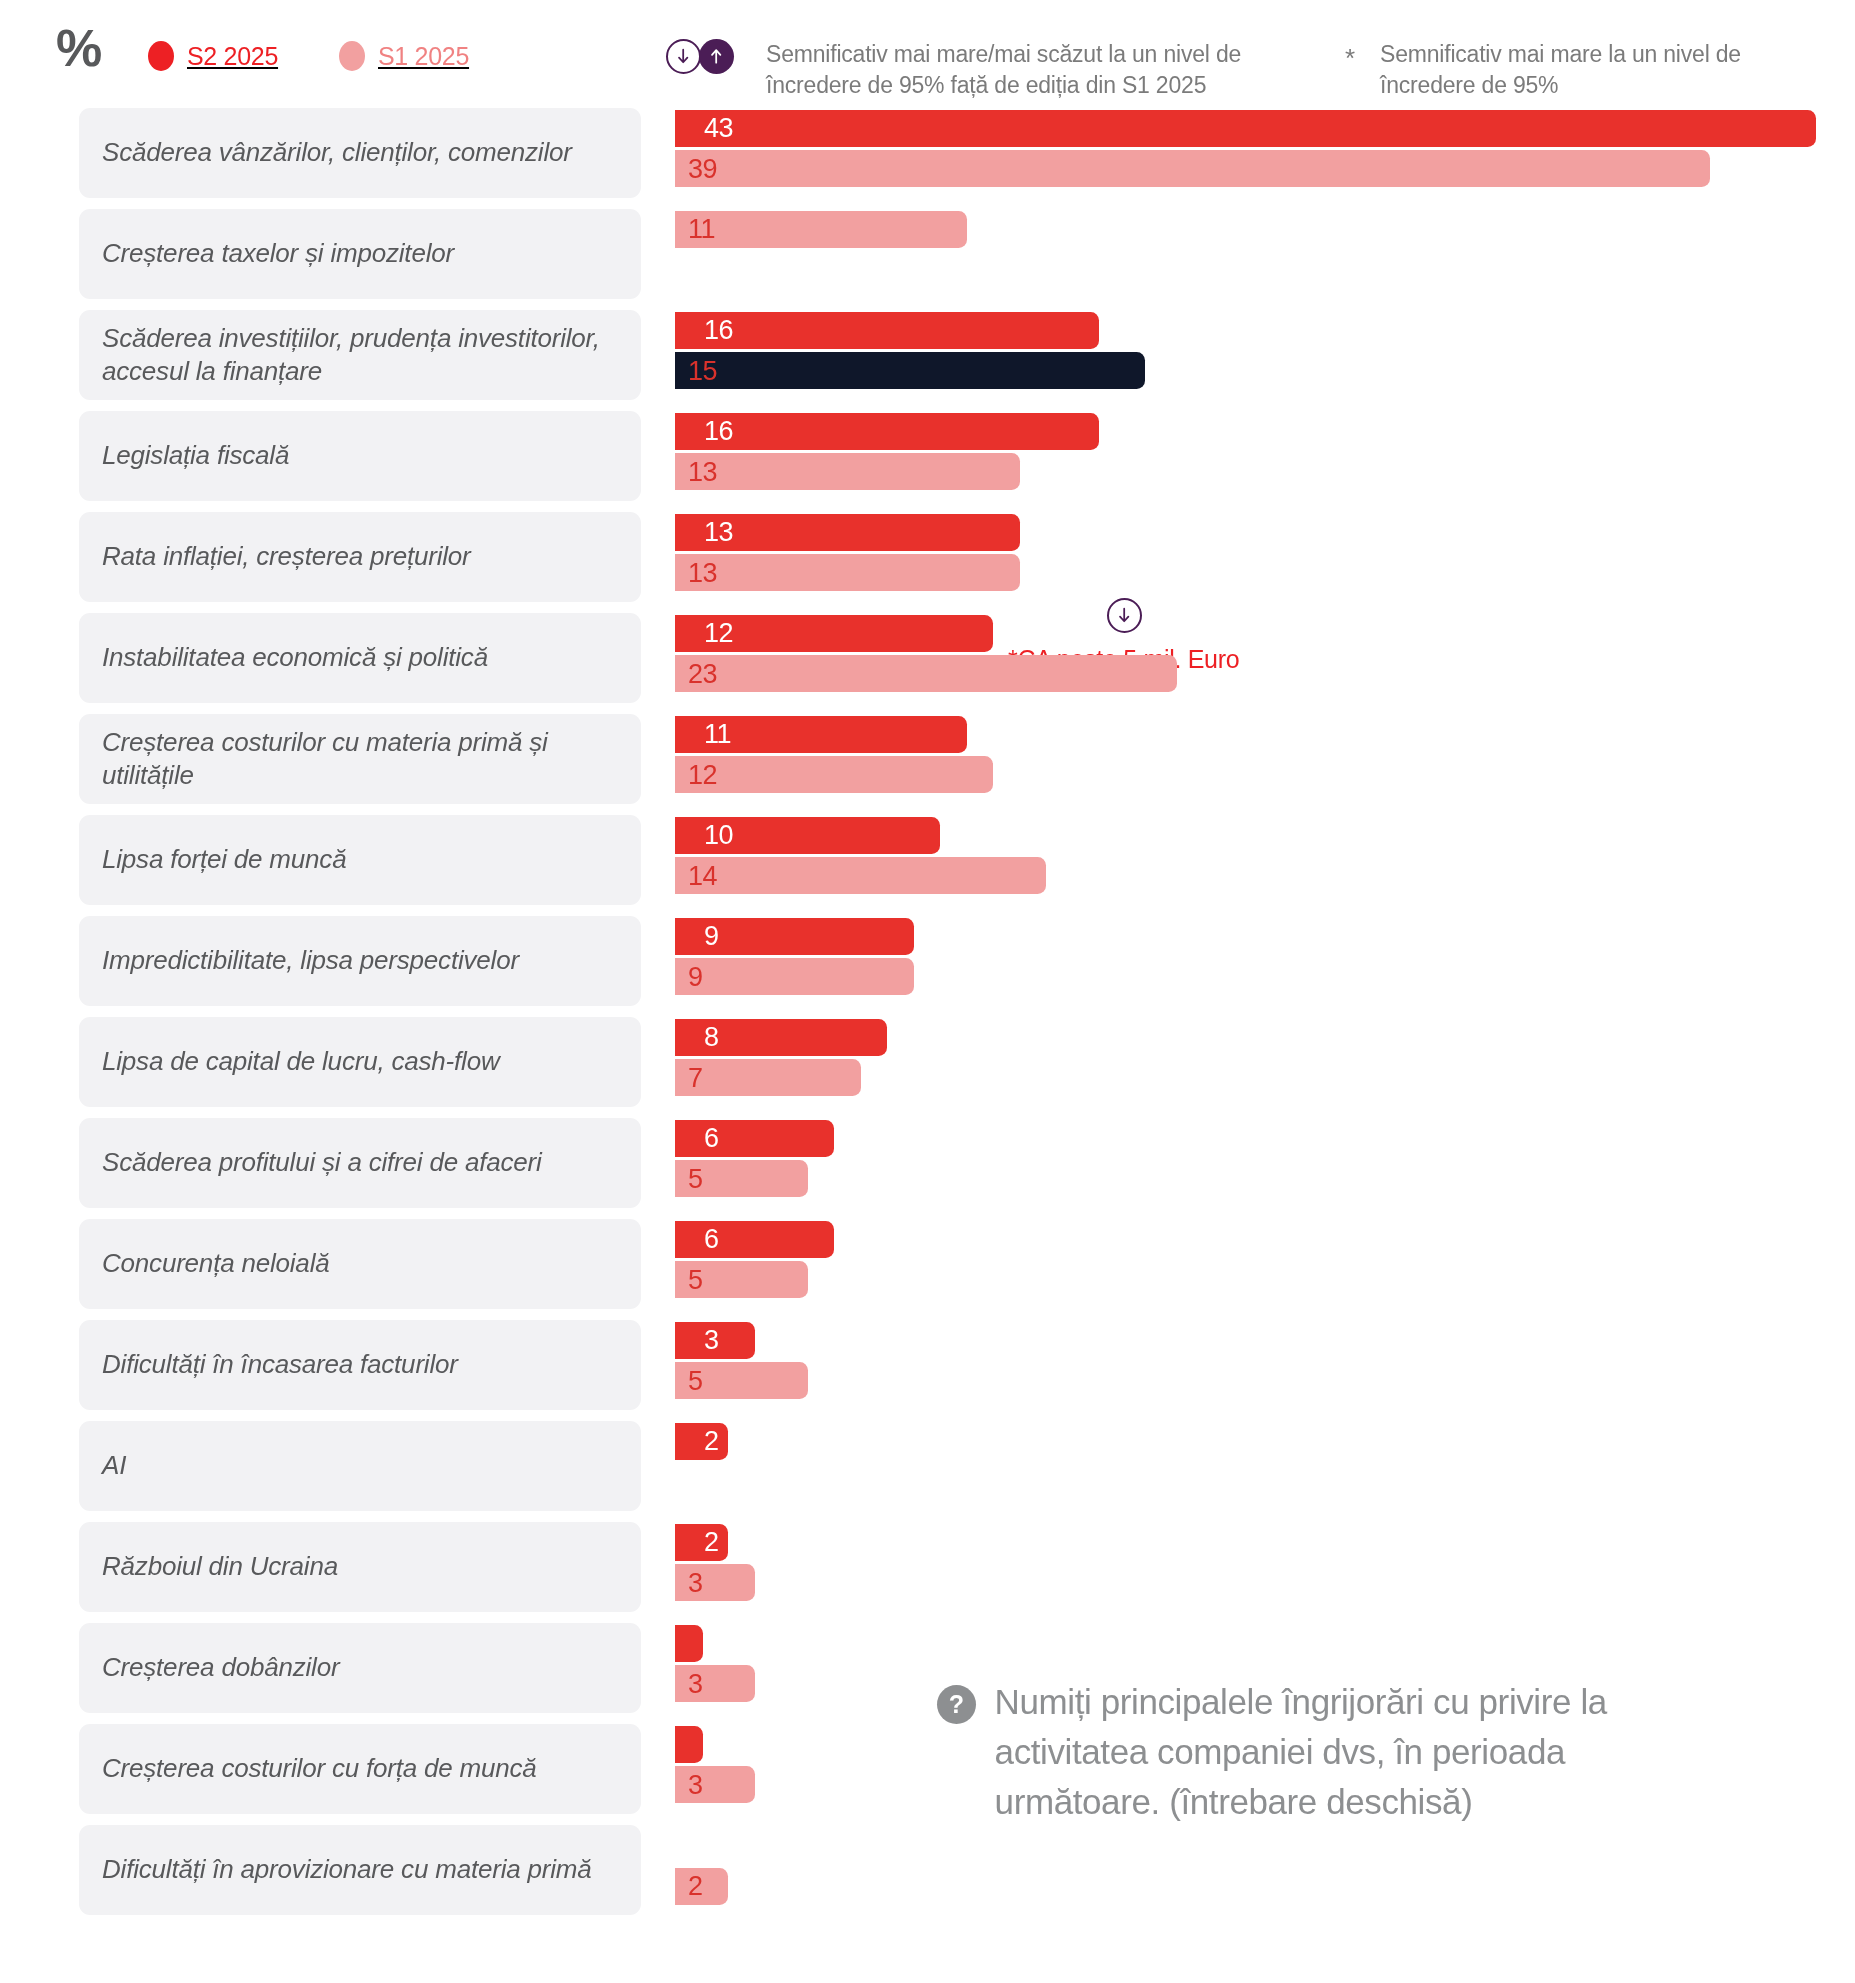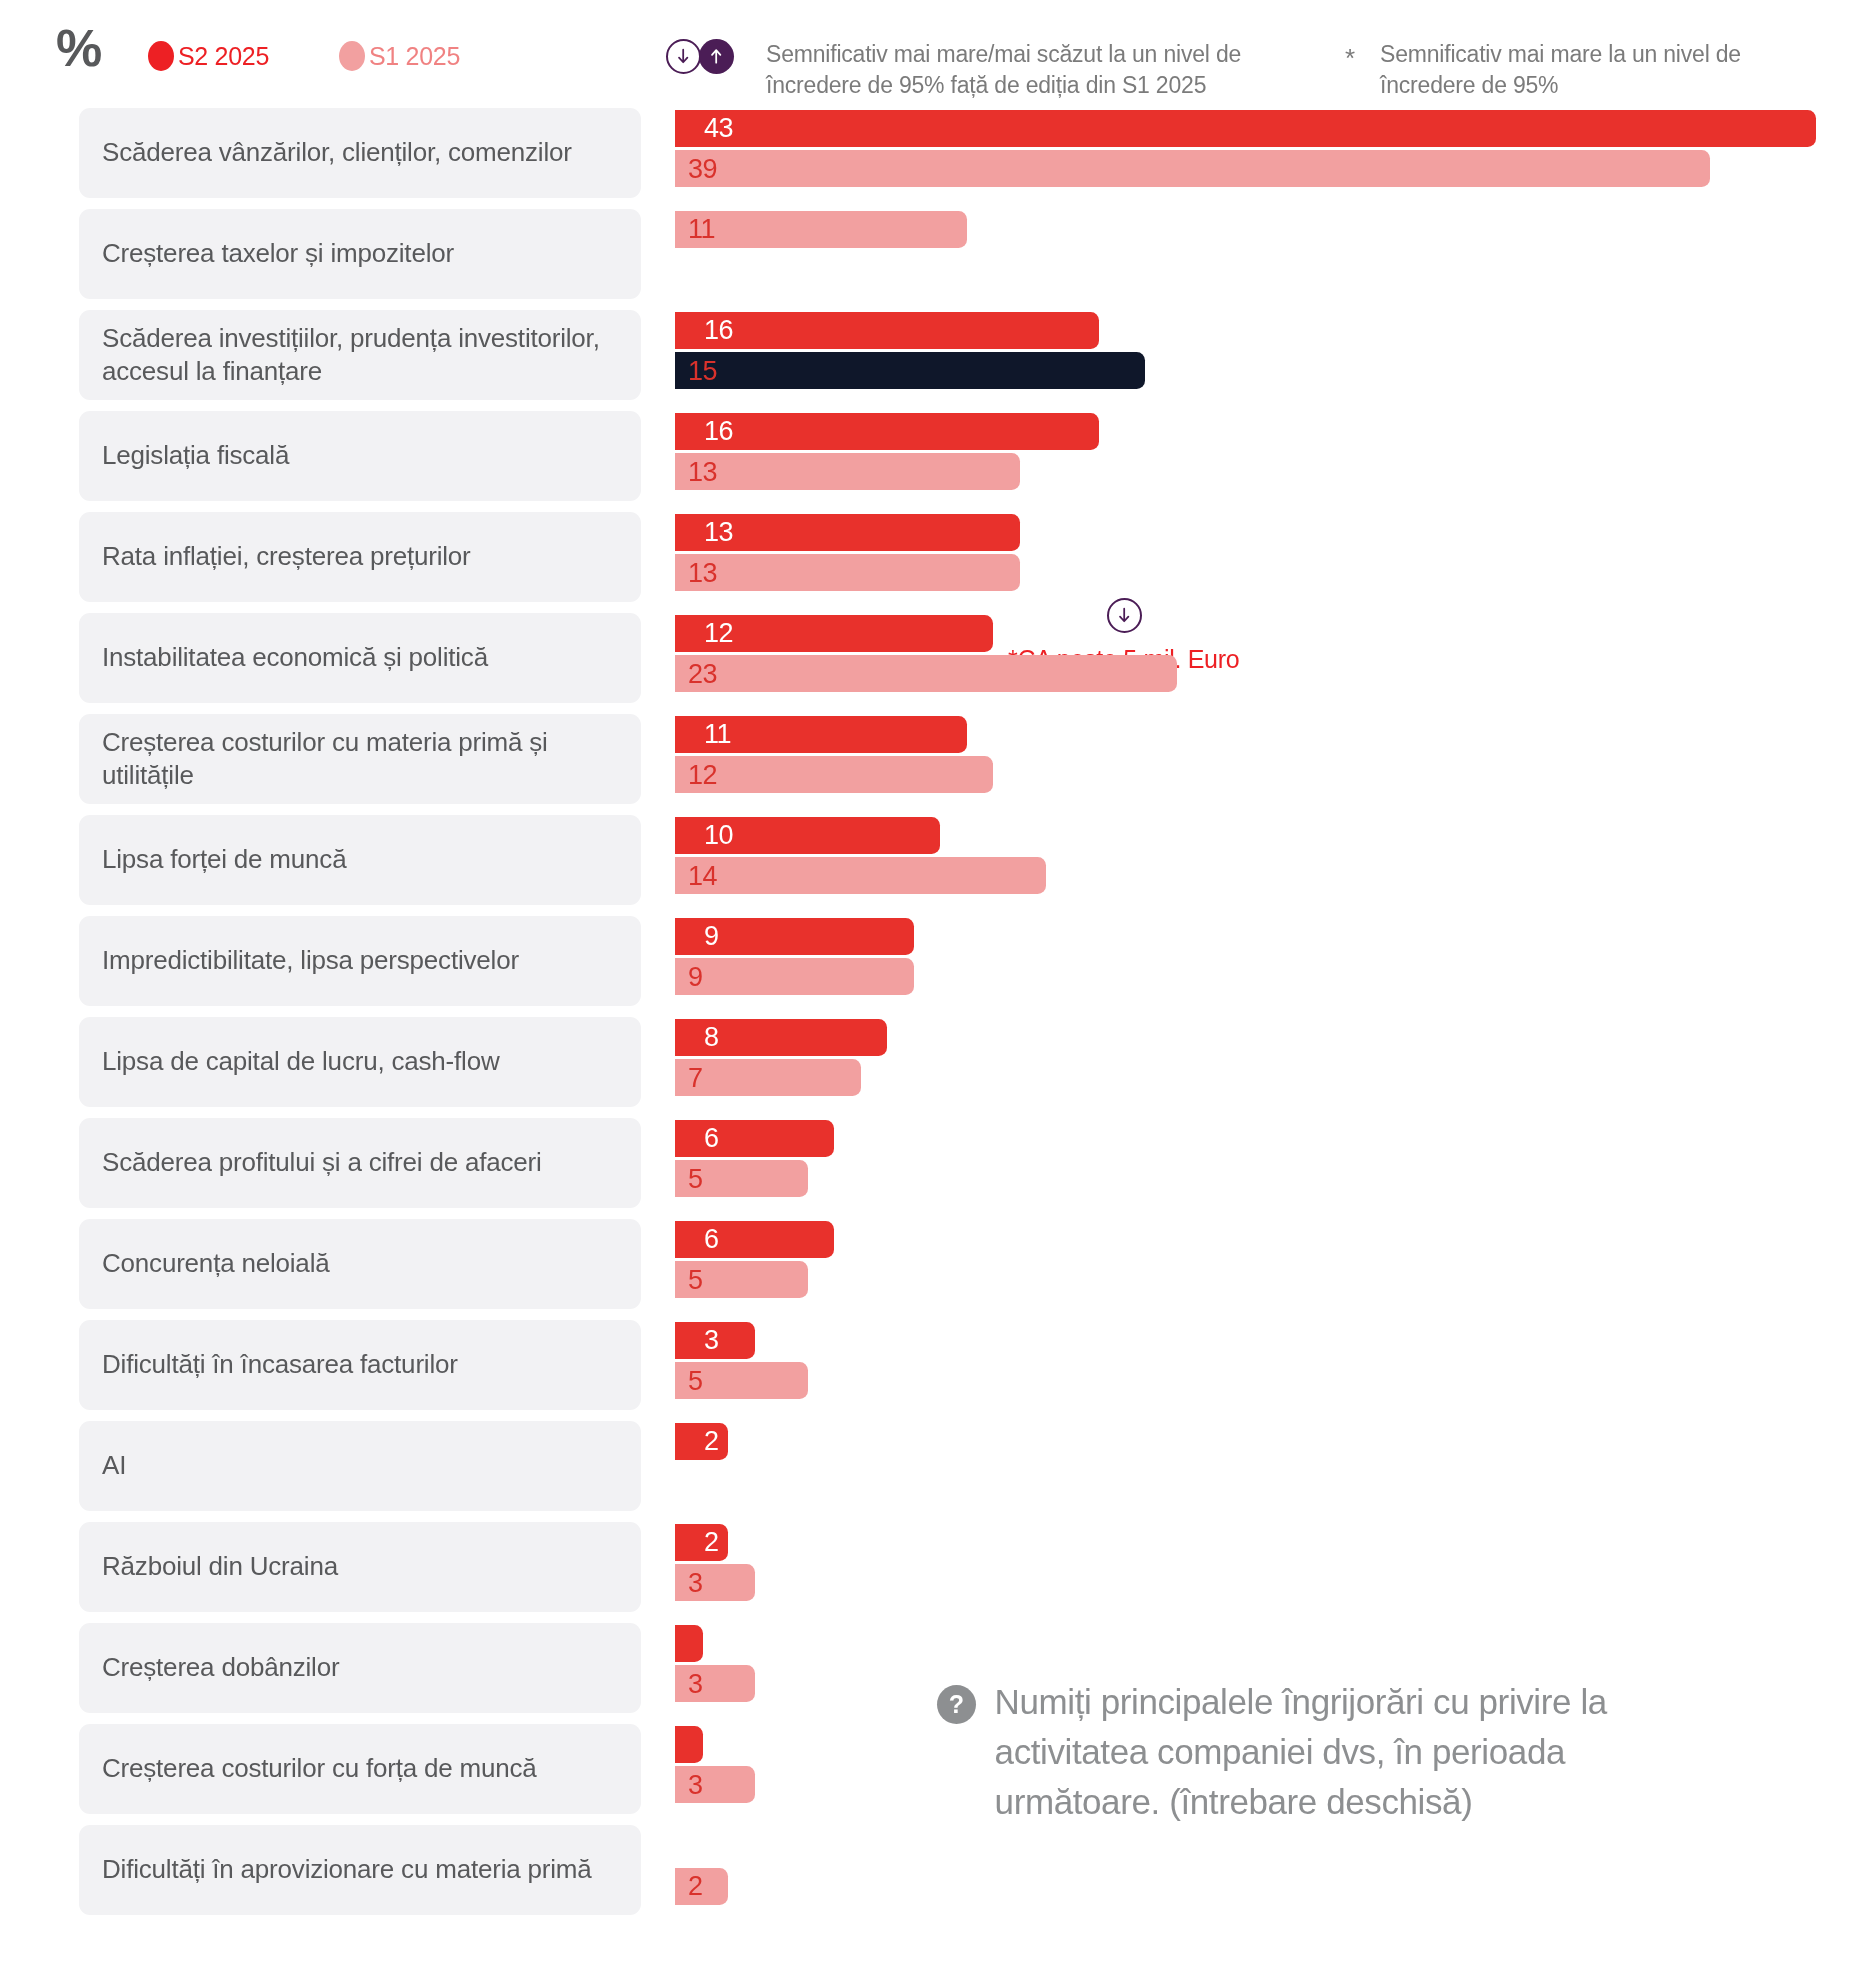--- a/index.html
+++ b/index.html
@@ -27,21 +27,22 @@
     font-size: 52px;
     font-weight: 700;
     color: #58595b;
     line-height: 52px;
     letter-spacing: -1.9px;
   }
   .legend-item {
     position: absolute;
     display: flex;
     align-items: center;
-    gap: 4px;
+    gap: 13px;
+    text-decoration: underline;
   }
   .legend-s2 { left: 148px; top: 41px; }
   .legend-s1 { left: 339px; top: 41px; }
   .legend-dot {
     width: 26px; height: 30px;
     border-radius: 50%;
     flex: 0 0 auto;
   }
   .dot-s2 { background: #ed2024; }
   .dot-s1 { background: #f2a0a0; }
@@ -111,20 +112,21 @@
     position: absolute;
     left: 79px; top: 3.7px;
     width: 562px;
     height: 90px;
     background: #f2f2f4;
     border-radius: 11px;
     display: flex;
     align-items: center;
     box-sizing: border-box;
     padding: 0 0 0 23px;
+    font-style: italic;
   }
   .row-label span {
     font-size: 26px;
     line-height: 33px;
     color: #58595b;
     letter-spacing: -0.2px;
   }
   .bars {
     position: absolute;
     left: 675px; top: 5.6px;

